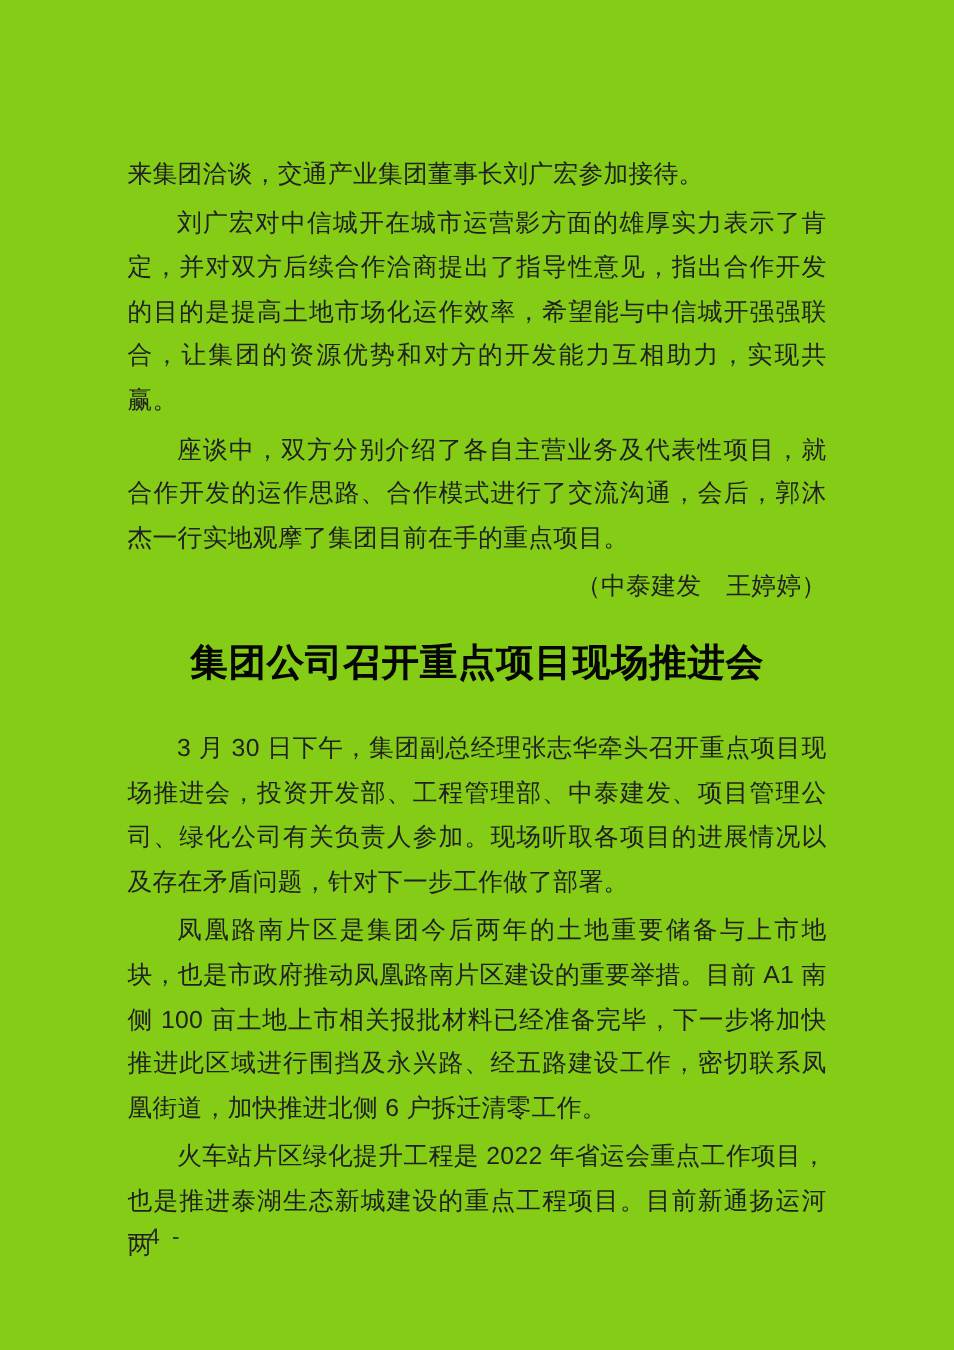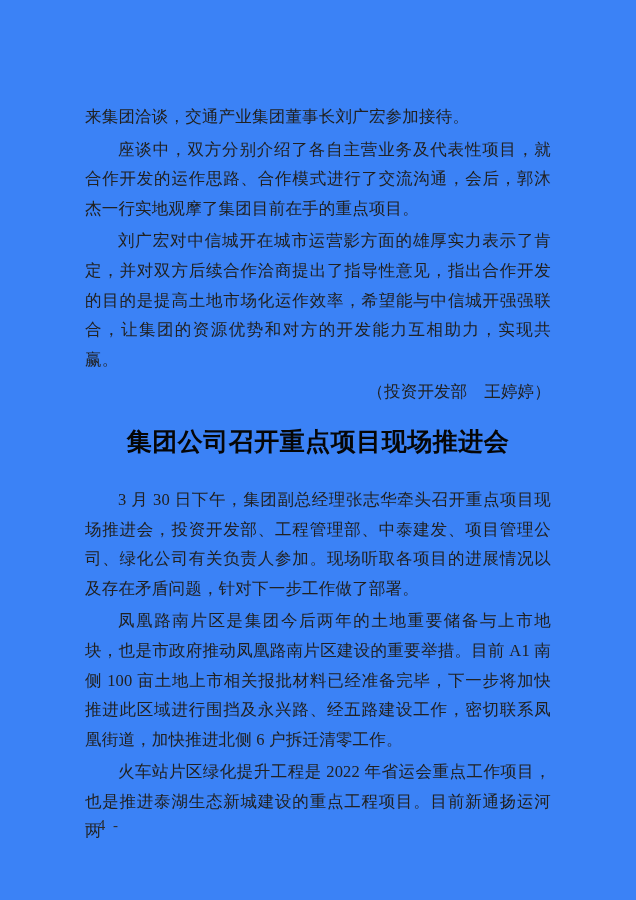--- a/index.html
+++ b/index.html
@@ -5,23 +5,23 @@
   html, body {
     margin: 0;
     padding: 0;
     background: #e9e9e9;
   }
   .page {
     position: relative;
     width: 636px;
     height: 900px;
     margin: 0 auto;
-    background: #3b82f6;
+    background: #84cc16;
     overflow: hidden;
-    font-family: Liberation Serif, serif;
+    font-family: Liberation Sans, sans-serif;
   }
   .content {
     position: absolute;
     left: 85px;
     right: 85px;
     top: 102px;
   }
   p.body {
     margin: 0 0 3px 0;
     font-size: 16.5px;
@@ -62,25 +62,25 @@
   }
 </style>
 </head>
 <body>
 
 <div class="page">
   <div class="content">
 
     <p class="body">来集团洽谈，交通产业集团董事长刘广宏参加接待。</p>
 
+    <p class="body indent">刘广宏对中信城开在城市运营影方面的雄厚实力表示了肯定，并对双方后续合作洽商提出了指导性意见，指出合作开发的目的是提高土地市场化运作效率，希望能与中信城开强强联合，让集团的资源优势和对方的开发能力互相助力，实现共赢。</p>
+
     <p class="body indent">座谈中，双方分别介绍了各自主营业务及代表性项目，就合作开发的运作思路、合作模式进行了交流沟通，会后，郭沐杰一行实地观摩了集团目前在手的重点项目。</p>
 
-    <p class="body indent">刘广宏对中信城开在城市运营影方面的雄厚实力表示了肯定，并对双方后续合作洽商提出了指导性意见，指出合作开发的目的是提高土地市场化运作效率，希望能与中信城开强强联合，让集团的资源优势和对方的开发能力互相助力，实现共赢。</p>
-
-    <p class="byline">（投资开发部　王婷婷）</p>
+    <p class="byline">（中泰建发　王婷婷）</p>
 
     <h1 class="article-title">集团公司召开重点项目现场推进会</h1>
 
     <p class="body indent">3 月 30 日下午，集团副总经理张志华牵头召开重点项目现场推进会，投资开发部、工程管理部、中泰建发、项目管理公司、绿化公司有关负责人参加。现场听取各项目的进展情况以及存在矛盾问题，针对下一步工作做了部署。</p>
 
     <p class="body indent">凤凰路南片区是集团今后两年的土地重要储备与上市地块，也是市政府推动凤凰路南片区建设的重要举措。目前 A1 南侧 100 亩土地上市相关报批材料已经准备完毕，下一步将加快推进此区域进行围挡及永兴路、经五路建设工作，密切联系凤凰街道，加快推进北侧 6 户拆迁清零工作。</p>
 
     <p class="body indent">火车站片区绿化提升工程是 2022 年省运会重点工作项目，也是推进泰湖生态新城建设的重点工程项目。目前新通扬运河两</p>
 
   </div>

